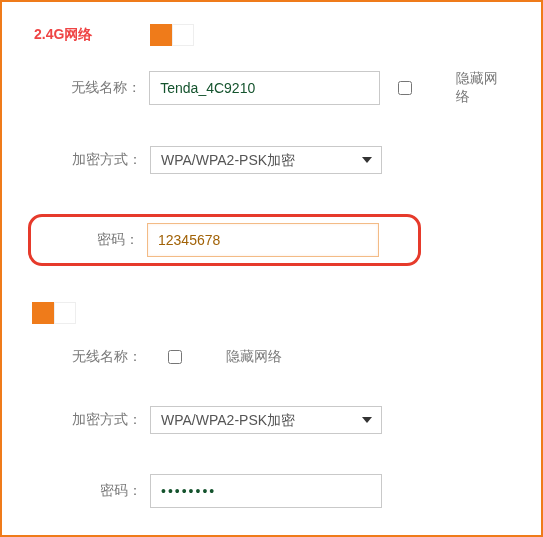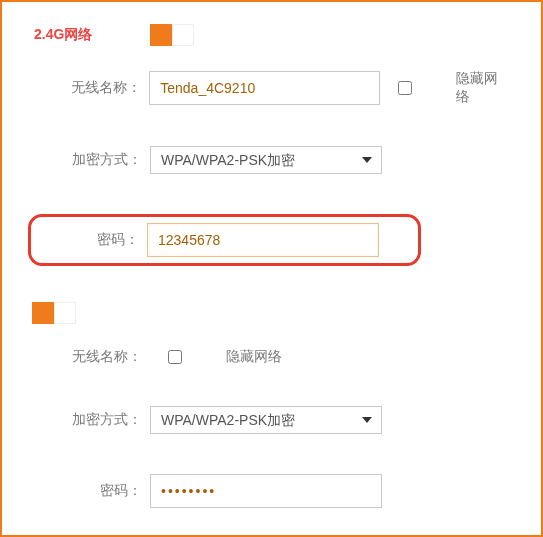--- a/index.html
+++ b/index.html
@@ -55,21 +55,21 @@
     text-align: right;
     color: #7a7a7a;
     padding-right: 8px;
   }
   .text-input {
     width: 232px;
     height: 34px;
     border: 1px solid #c9c9c9;
     padding: 0 10px;
     font-size: 14px;
-    color: #a16207;
+    color: #14532d;
     font-family: inherit;
     outline: none;
   }
   .select-wrap {
     position: relative;
     width: 232px;
   }
   .select {
     width: 232px;
     height: 28px;

